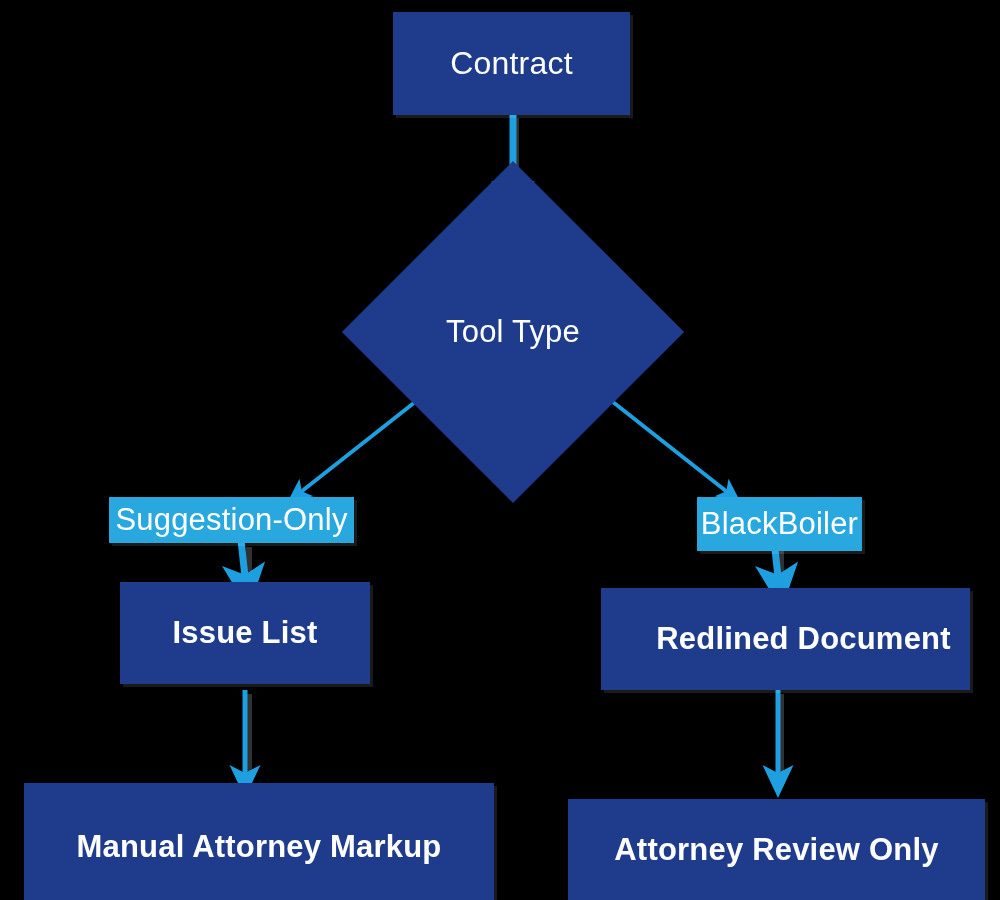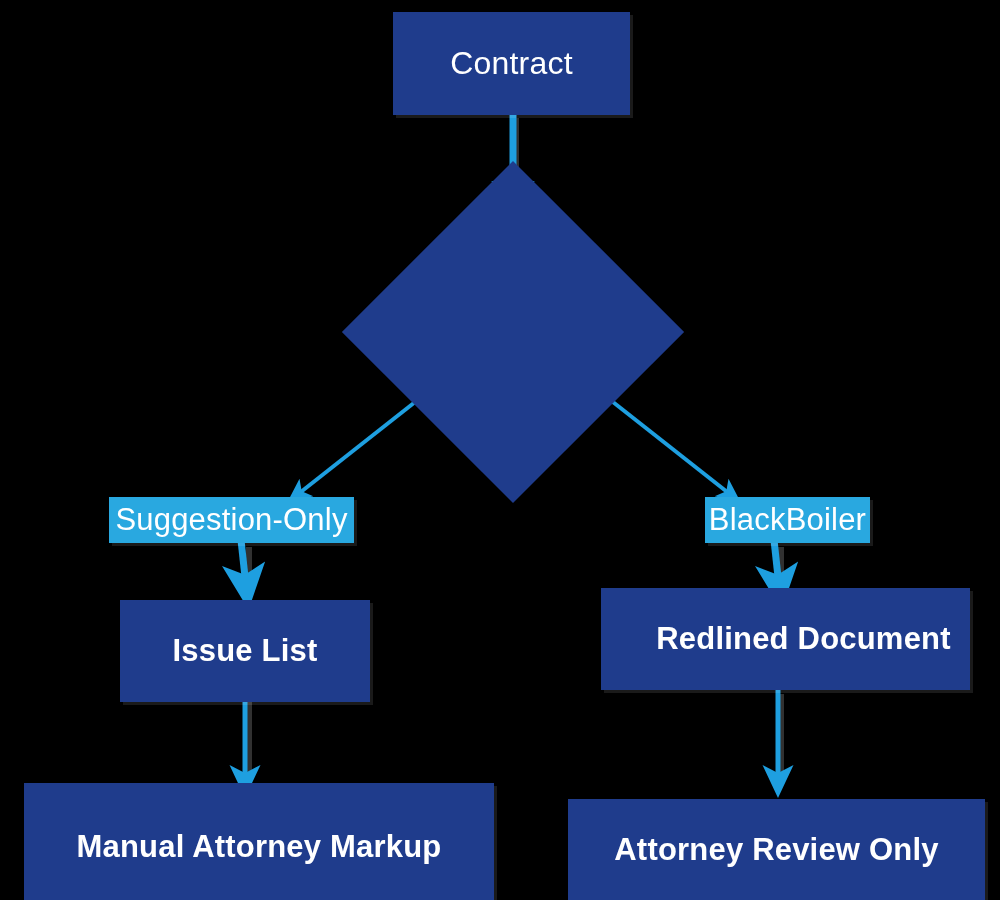--- a/index.html
+++ b/index.html
@@ -119,31 +119,32 @@
 
     <line x1="778" y1="690" x2="778" y2="781" stroke="#1E9FE0" stroke-width="5" marker-end="url(#arrowhead)"></line>
   </svg>
 
   <div class="node terminal" style="left:393px; top:12px; width:237px; height:103px;">
     <span class="node-label">Contract</span>
   </div>
 
   <div class="node decision" style="left:392px; top:211px; width:242px; height:242px;">
     <span class="decision-shape"></span>
+    <span class="node-label">Tool Type</span>
   </div>
 
   <div class="edge-label" style="left:109px; top:497px; width:245px; height:46px;">
     <span>Suggestion-Only</span>
   </div>
 
-  <div class="edge-label" style="left:697px; top:497px; width:165px; height:46px;margin-left:8px;">
+  <div class="edge-label" style="left:697px; top:497px; width:165px; height:54px;">
     <span>BlackBoiler</span>
   </div>
 
-  <div class="node process" style="left:120px; top:600px; width:250px; height:102px;">
+  <div class="node process" style="left:120px; top:582px; width:250px; height:102px;">
     <span class="node-label">Issue List</span>
   </div>
 
   <div class="node process" style="left:601px; top:588px; width:369px; height:102px;padding-left:36px;">
     <span class="node-label">Redlined Document</span>
   </div>
 
   <div class="node process" style="left:24px; top:783px; width:470px; height:128px;">
     <span class="node-label">Manual Attorney Markup</span>
   </div>

